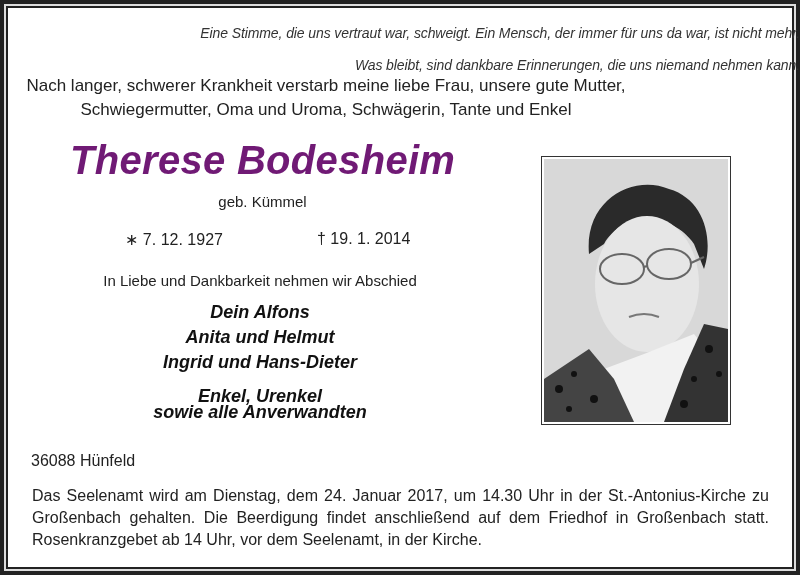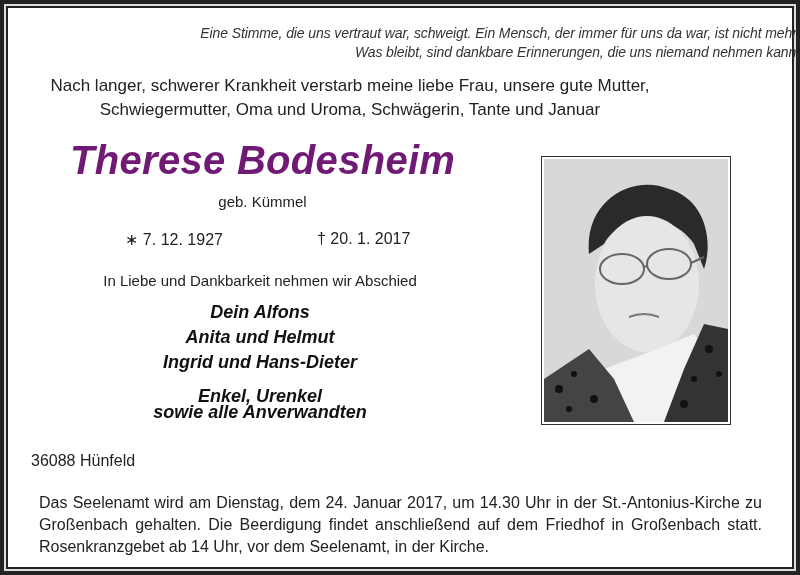--- a/index.html
+++ b/index.html
@@ -5,50 +5,50 @@
     html, body { margin:0; padding:0; }
     body { width:800px; height:575px; background:#fff; position:relative; overflow:hidden;
       font-family: "Liberation Sans", "DejaVu Sans", sans-serif; color:#1a1a1a; }
     .frame-outer { position:absolute; left:0; top:0; width:800px; height:575px; box-sizing:border-box;
       border:4px solid #222; }
     .frame-inner { position:absolute; left:6px; top:6px; right:6px; bottom:6px;
       border:2px solid #222; box-shadow: 0 0 0 2px #ddd; }
     .abs { position:absolute; white-space:nowrap; }
     .center { text-align:center; }
     .motto { left:0; width:800px; font-style:italic; font-size:14px; color:#333; letter-spacing:-0.1px;text-align:right; }
-    .intro { left:0; width:652px; font-size:17px; color:#222;padding-left:24px; }
+    .intro { left:0; width:652px; font-size:17px; color:#222; }
     .name { left:70px; width:385px; font-style:italic; font-weight:bold; font-size:40px; color:#701a75; letter-spacing:0.3px; }
     .nee { left:70px; width:385px; font-size:15px; color:#222; }
     .date { font-size:16px; color:#222; }
     .farewell { left:60px; width:400px; font-size:15px; color:#222; }
     .mourners { left:60px; width:400px; font-style:italic; font-weight:bold; font-size:18px; color:#111;text-align:center; }
     .city { left:31px; font-size:16px; color:#222; }
     .notice { left:31px; width:739px; font-size:16px; line-height:22px; color:#222; white-space:normal; text-align:justify; }
-    .notice p { margin:8px; }
+    .notice p { margin:1px; }
     .photo { position:absolute; left:541px; top:156px; width:190px; height:269px; box-sizing:border-box;
       border:1px solid #333; background:#fff; padding:2px; }
     .photo-inner { width:100%; height:100%; background:#d6d6d6; position:relative; overflow:hidden; }
   </style>
 </head>
 <body>
 
 <div class="frame-outer"></div>
 <div class="frame-inner"></div>
 
 <div class="abs center motto" style="top:25px;">Eine Stimme, die uns vertraut war, schweigt. Ein Mensch, der immer für uns da war, ist nicht mehr.</div>
-<div class="abs center motto" style="top:44px;">Was bleibt, sind dankbare Erinnerungen, die uns niemand nehmen kann.</div>
+<div class="abs center motto" style="top:57px;">Was bleibt, sind dankbare Erinnerungen, die uns niemand nehmen kann.</div>
 
 <div class="abs center intro" style="top:76px;">Nach langer, schwerer Krankheit verstarb meine liebe Frau, unsere gute Mutter,</div>
-<div class="abs center intro" style="top:100px;">Schwiegermutter, Oma und Uroma, Schwägerin, Tante und Januar</div>
+<div class="abs center intro" style="top:100px;">Schwiegermutter, Oma und Uroma, Schwägerin, Tante und Enkel</div>
 
 <div class="abs center name" style="top:138px;">Therese Bodesheim</div>
 <div class="abs center nee" style="top:193px;text-align:center;">geb. Kümmel</div>
 
 <div class="abs date" style="left:125px; top:230px;">∗ 7. 12. 1927</div>
-<div class="abs date" style="left:317px; top:230px;">† 20. 1. 2017</div>
+<div class="abs date" style="left:317px; top:230px;">† 19. 1. 2014</div>
 
 <div class="abs center farewell" style="top:272px;">In Liebe und Dankbarkeit nehmen wir Abschied</div>
 
 <div class="abs center mourners" style="top:302px;">Dein Alfons</div>
 <div class="abs center mourners" style="top:327px;">Anita und Helmut</div>
 <div class="abs center mourners" style="top:352px;">Ingrid und Hans-Dieter</div>
 <div class="abs center mourners" style="top:386px;">Enkel, Urenkel</div>
 <div class="abs center mourners" style="top:402px;">sowie alle Anverwandten</div>
 
 <div class="photo">

